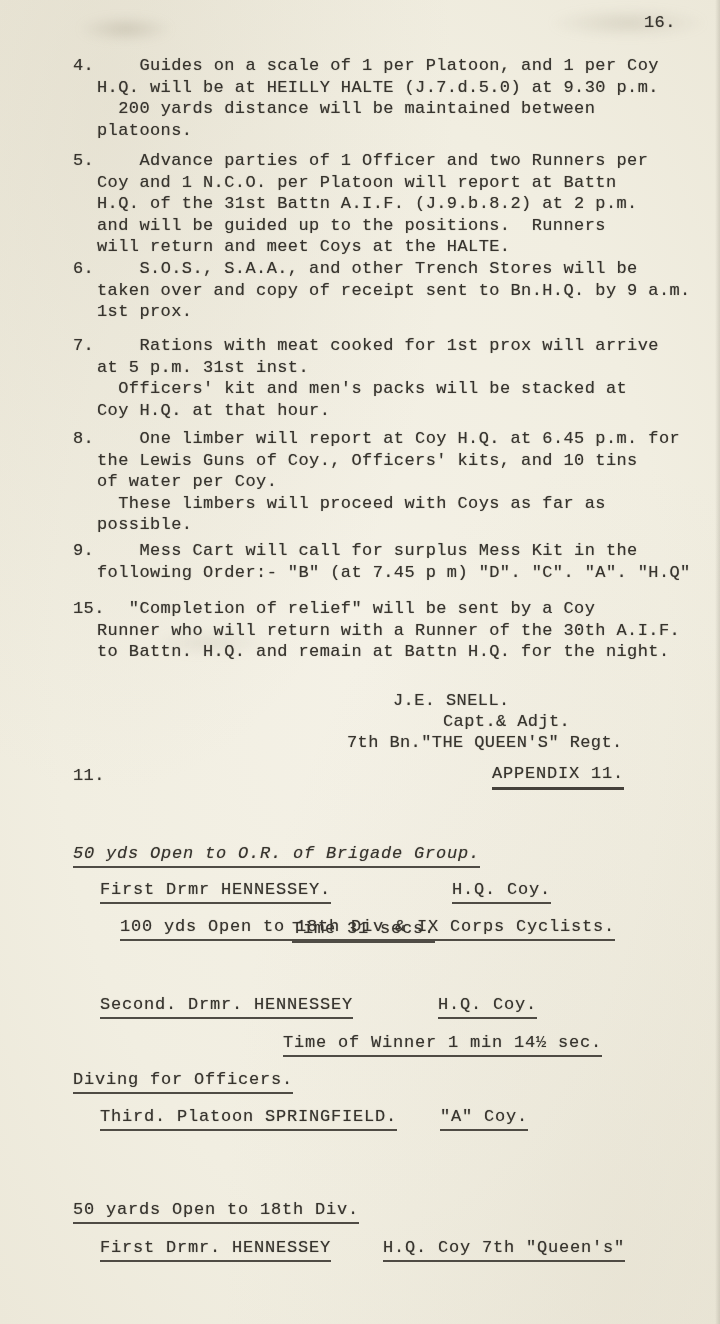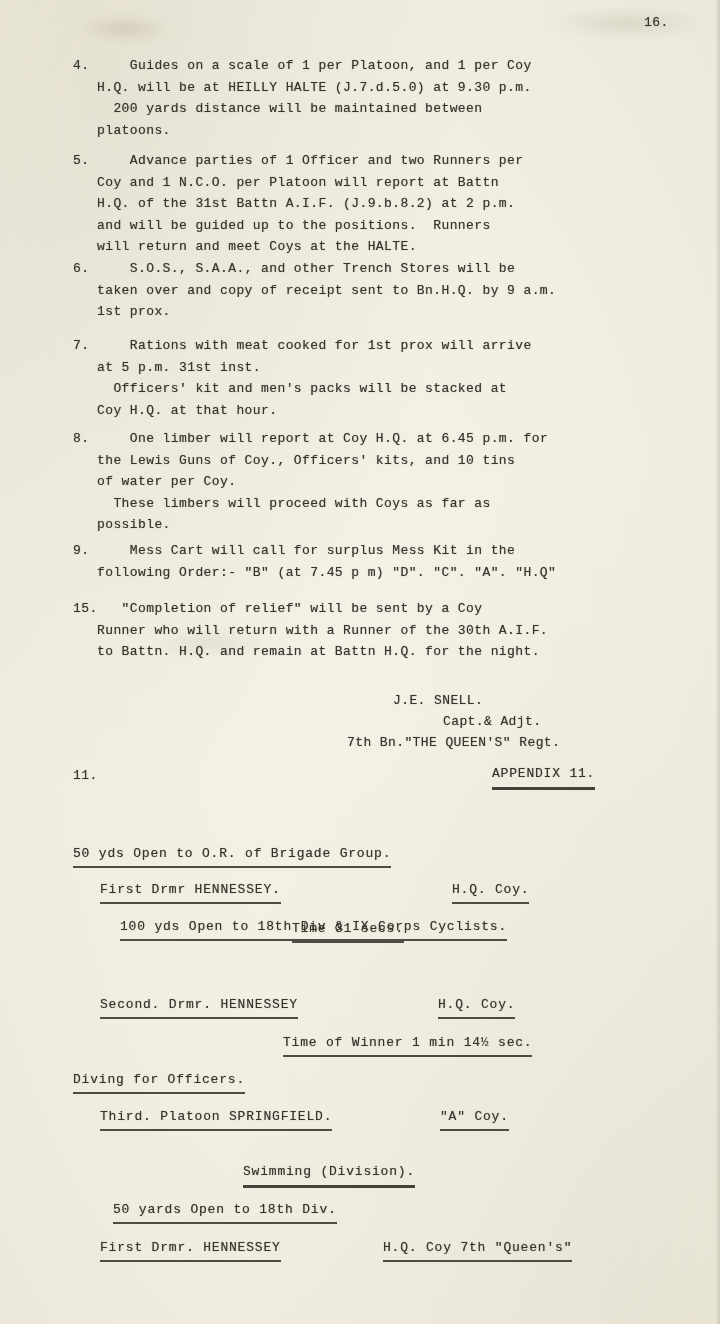--- a/index.html
+++ b/index.html
@@ -8,21 +8,21 @@
     background:#d8d4c6;
     font-family:"Liberation Mono","DejaVu Sans Mono",monospace;
   }
   .page{
     position:relative;width:720px;height:1324px;overflow:hidden;
     background:
       radial-gradient(ellipse at 15% 8%, rgba(205,198,178,0.25), rgba(0,0,0,0) 40%),
       radial-gradient(ellipse at 85% 95%, rgba(210,203,184,0.20), rgba(0,0,0,0) 45%),
       radial-gradient(ellipse at 50% 50%, #f4f1e6 0%, #f1eee1 60%, #ece8d9 100%);
     color:#37342e;
-    font-size:13px;line-height:21.5px;letter-spacing:0.4px;
+    font-size:17px;line-height:21.5px;letter-spacing:0.4px;
   }
   .page::after{ 
     content:"";position:absolute;top:0;right:0;width:5px;height:100%;
     background:linear-gradient(to right, rgba(0,0,0,0) 0%, rgba(90,85,70,0.18) 100%);
     pointer-events:none;
   }
   .ink{ text-shadow:0 0 1px rgba(55,52,46,0.55); }
   .abs{ position:absolute; }
   .para{ position:absolute; left:0; width:700px; }
   .para .num{ position:absolute; left:73px; top:0; }
@@ -100,21 +100,21 @@
   <div class="abs ink" style="left:393px;top:690px;">J.E. SNELL.</div>
   <div class="abs ink" style="left:415px;top:711px;margin-left:28px;">Capt.&amp; Adjt.</div>
   <div class="abs ink" style="left:347px;top:732px;">7th Bn."THE QUEEN'S" Regt.</div>
 
   <div class="abs ink" style="left:73px;top:765px;">11.</div>
   <div class="abs ink swim" style="left:492px;top:763px;">
     <span class="u2">APPENDIX 11.</span>
   </div>
 
 
-  <div class="abs ink swim" style="left:73px;top:843px;">
+  <div class="abs ink swim" style="left:73px;top:843px;font-style:italic;">
     <span class="u">50 yds Open to O.R. of Brigade Group.</span>
   </div>
   <div>
     <div class="abs ink swim" style="left:100px;top:879px;">
       <span class="u">First Drmr HENNESSEY.</span>
     </div>
     <div class="abs ink swim" style="left:452px;top:879px;">
       <span class="u">H.Q. Coy.</span>
     </div>
   </div>
@@ -142,24 +142,21 @@
   </div>
   <div>
     <div class="abs ink swim" style="left:100px;top:1106px;">
       <span class="u">Third. Platoon SPRINGFIELD.</span>
     </div>
     <div class="abs ink swim" style="left:440px;top:1106px;">
       <span class="u">"A" Coy.</span>
     </div>
   </div>
 
-  <div class="abs ink swim" style="left:243px;top:1161px;">
-    <span class="u2">Swimming (Division).</span>
-  </div>
-  <div class="abs ink swim" style="left:73px;top:1199px;margin-left:40px;">
+  <div class="abs ink swim" style="left:73px;top:1199px;">
     <span class="u">50 yards  Open to 18th Div.</span>
   </div>
   <div>
     <div class="abs ink swim" style="left:100px;top:1237px;">
       <span class="u">First Drmr. HENNESSEY</span>
     </div>
     <div class="abs ink swim" style="left:383px;top:1237px;">
       <span class="u">H.Q. Coy 7th "Queen's"</span>
     </div>
   </div>

